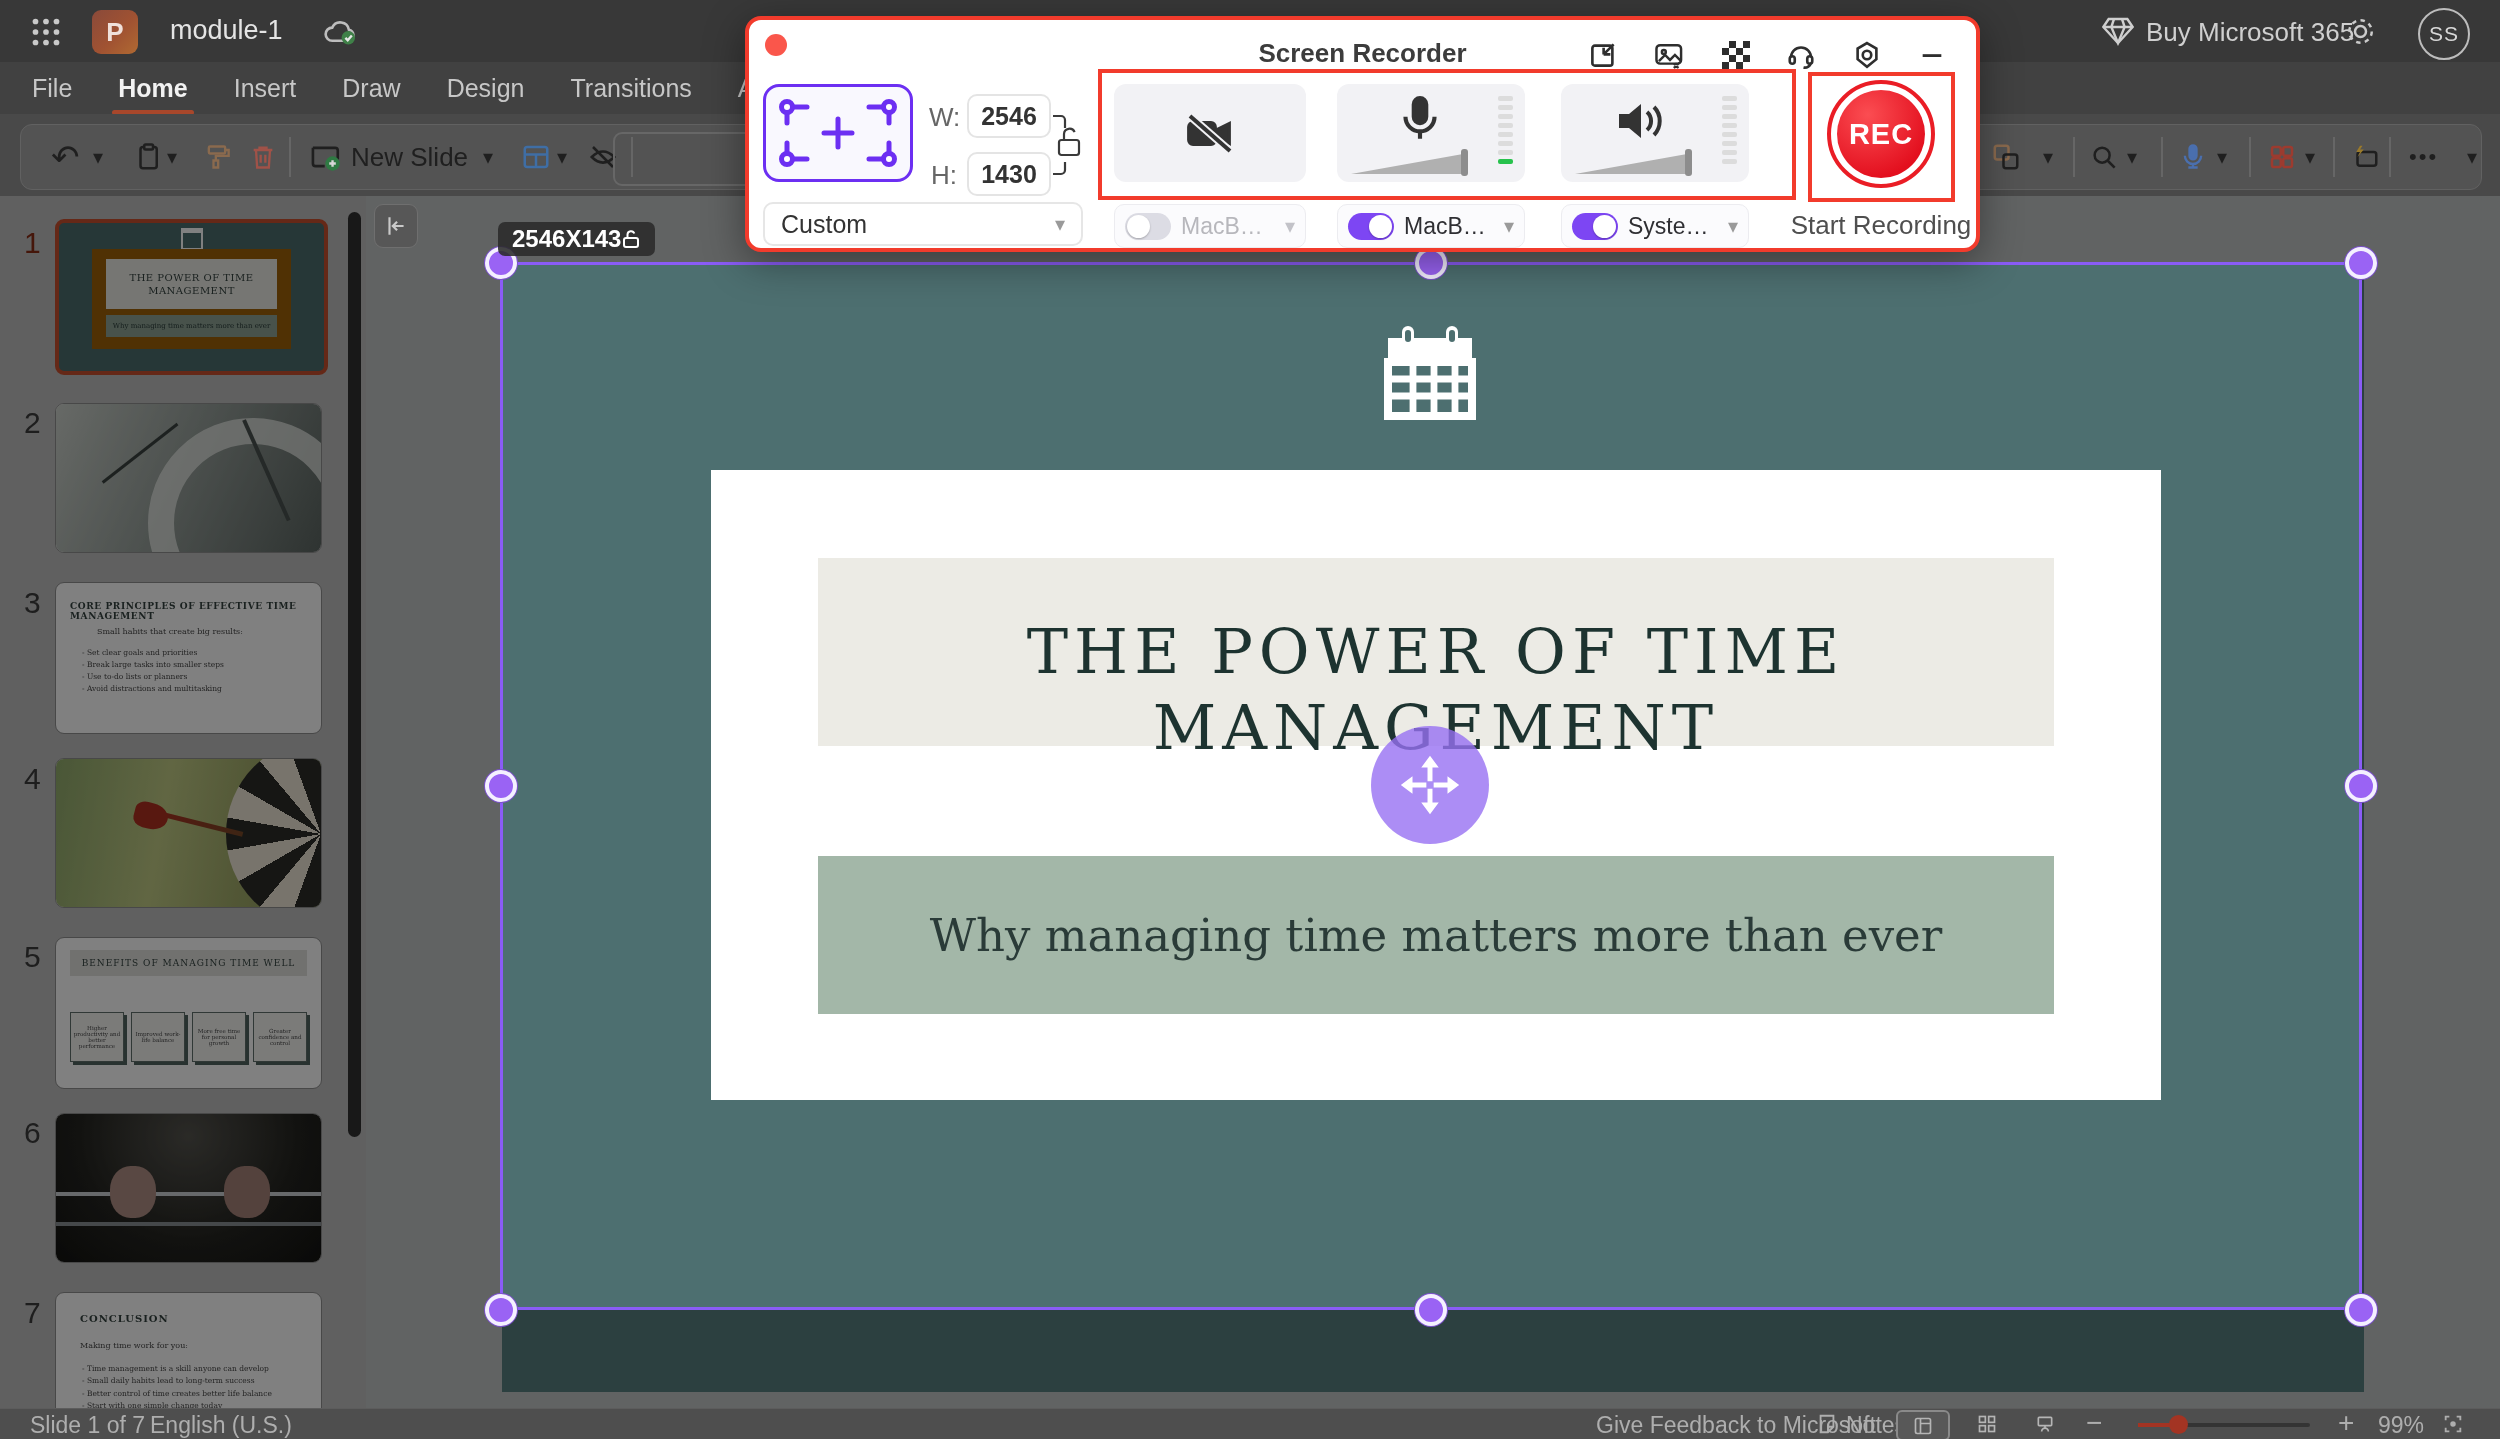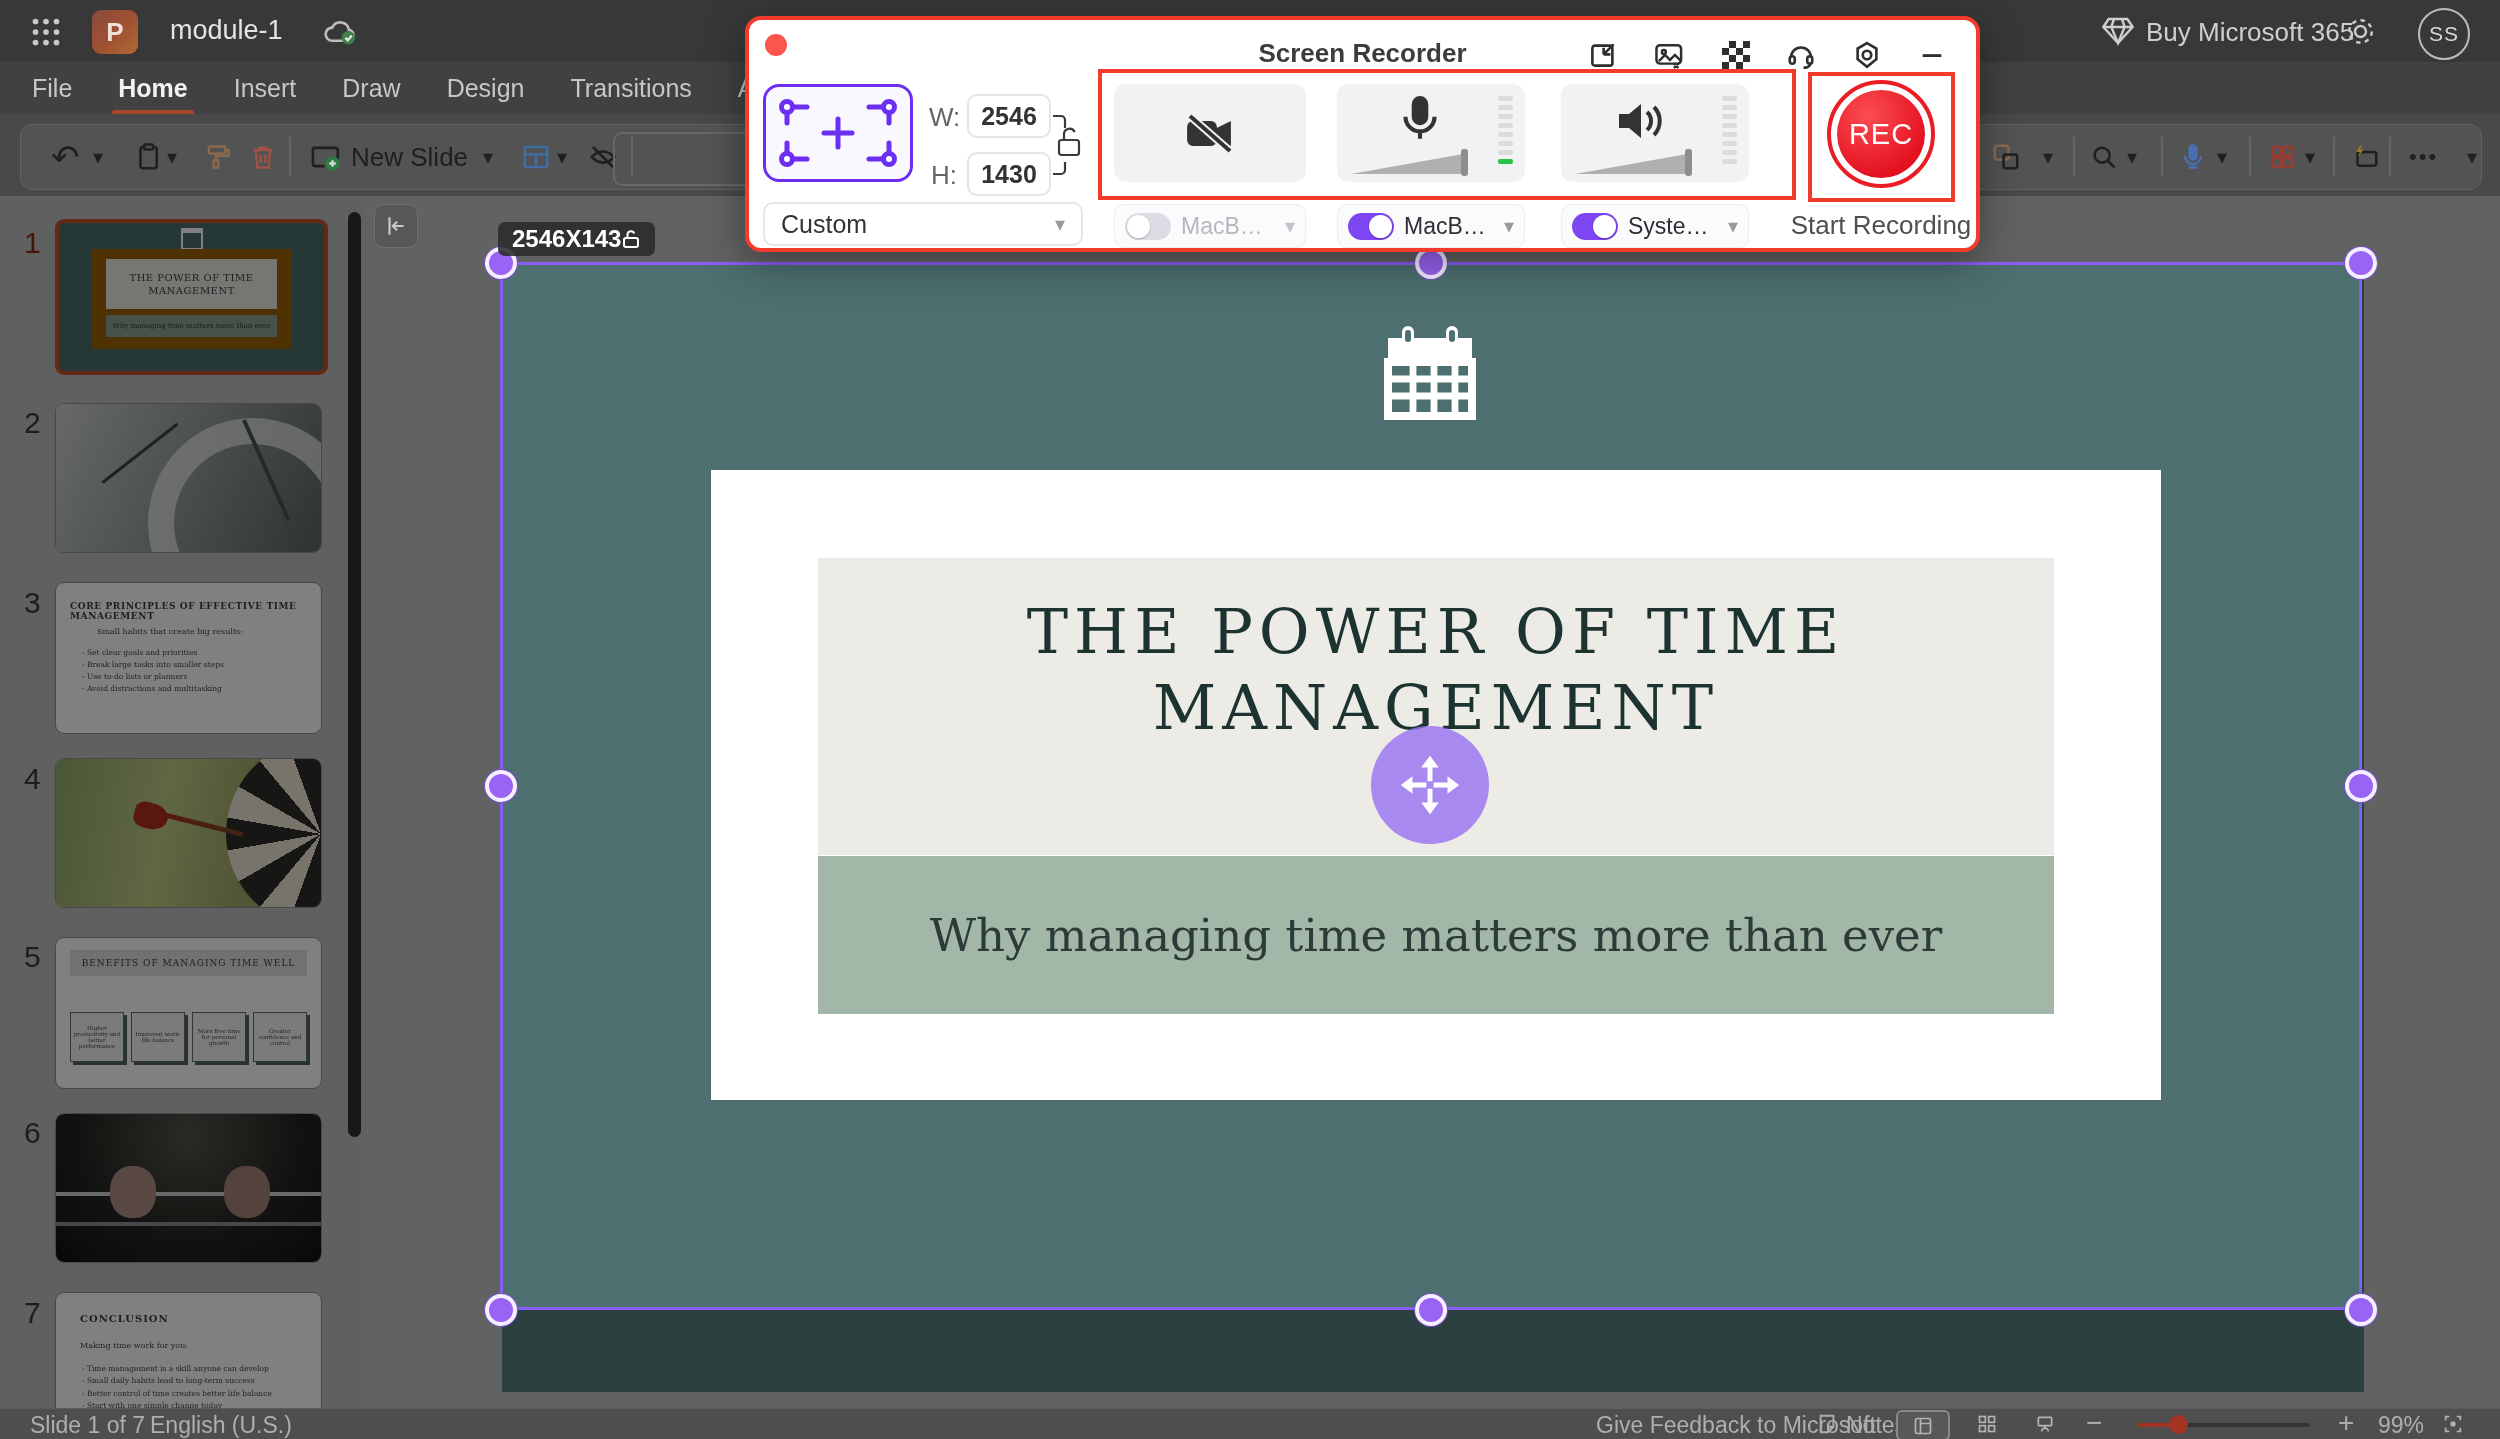--- a/index.html
+++ b/index.html
@@ -61,23 +61,23 @@
   .mini-body{font-family:"DejaVu Serif","Liberation Serif",serif;color:#4a4a4a;}
   .mini-bullet::before{content:"-  ";}
 
   .collapse-btn{left:374px;top:204px;width:42px;height:42px;background:#575757;
     border:1px solid #6f6f6f;border-radius:9px;color:#c9c9c9;}
 
   
   .canvas{left:366px;top:196px;width:2134px;height:1212px;background:#b2b2b2;overflow:hidden;}
   .slide-teal{position:absolute;left:136px;top:66px;width:1862px;height:1130px;background:#4d6f70;}
   .slide-white{position:absolute;left:345px;top:274px;width:1450px;height:630px;background:#ffffff;}
-  .title-block{position:absolute;left:107px;top:88px;width:1236px;height:297px;
+  .title-block{position:absolute;left:107px;top:88px;width:1236px;height:188px;
     background:#ecebe5;display:flex;flex-direction:column;align-items:center;
-    justify-content:flex-start;padding-top:36px;box-sizing:border-box;}
+    justify-content:flex-start;padding-top:56px;box-sizing:border-box;}
   .title-line{font-family:"DejaVu Serif","Liberation Serif",serif;font-size:62px;
     color:#1d3330;letter-spacing:6px;line-height:1.23;}
   .subtitle-block{position:absolute;left:107px;top:386px;width:1236px;height:158px;
     background:#a3b7a8;display:flex;align-items:center;justify-content:center;}
   .subtitle-text{font-family:"DejaVu Serif","Liberation Serif",serif;font-size:45px;
     color:#2a3b38;}
   .dim{position:absolute;background:rgba(8,12,12,0.48);}
 
   .crop-rect{position:absolute;left:134px;top:66px;width:1862px;height:1048px;
     border:3px solid #8a5cf6;box-sizing:border-box;pointer-events:none;}
@@ -146,21 +146,21 @@
   .pill.off .knob{left:2px;} .pill.on .knob{right:2px;}
   .tog-lab{font-size:23px;color:#2f2f33;white-space:nowrap;overflow:hidden;
     text-overflow:ellipsis;flex:1;}
   .tog-lab.dis{color:#b7b7bc;}
   .rec-ring{position:absolute;left:1078px;top:60px;width:108px;height:108px;
     border:4px solid #ea1d25;border-radius:50%;box-sizing:border-box;
     display:flex;align-items:center;justify-content:center;}
   .rec-circle{width:88px;height:88px;border-radius:50%;
     background:radial-gradient(circle at 35% 28%,#fb4d52,#e30f1e 75%);
     display:flex;align-items:center;justify-content:center;color:#fff;
-    font-weight:400;font-size:29px;letter-spacing:1px;}
+    font-weight:700;font-size:29px;letter-spacing:1px;}
   .start-lab{position:absolute;left:1032px;top:190px;width:200px;text-align:center;
     font-size:26px;color:#4f4f4f;}
   .link-bracket{position:absolute;left:302px;top:82px;color:#3a3a3a;}
 </style>
 </head>
 <body>
 
 <div class="screen">
 
   <div class="abs top-bar">

